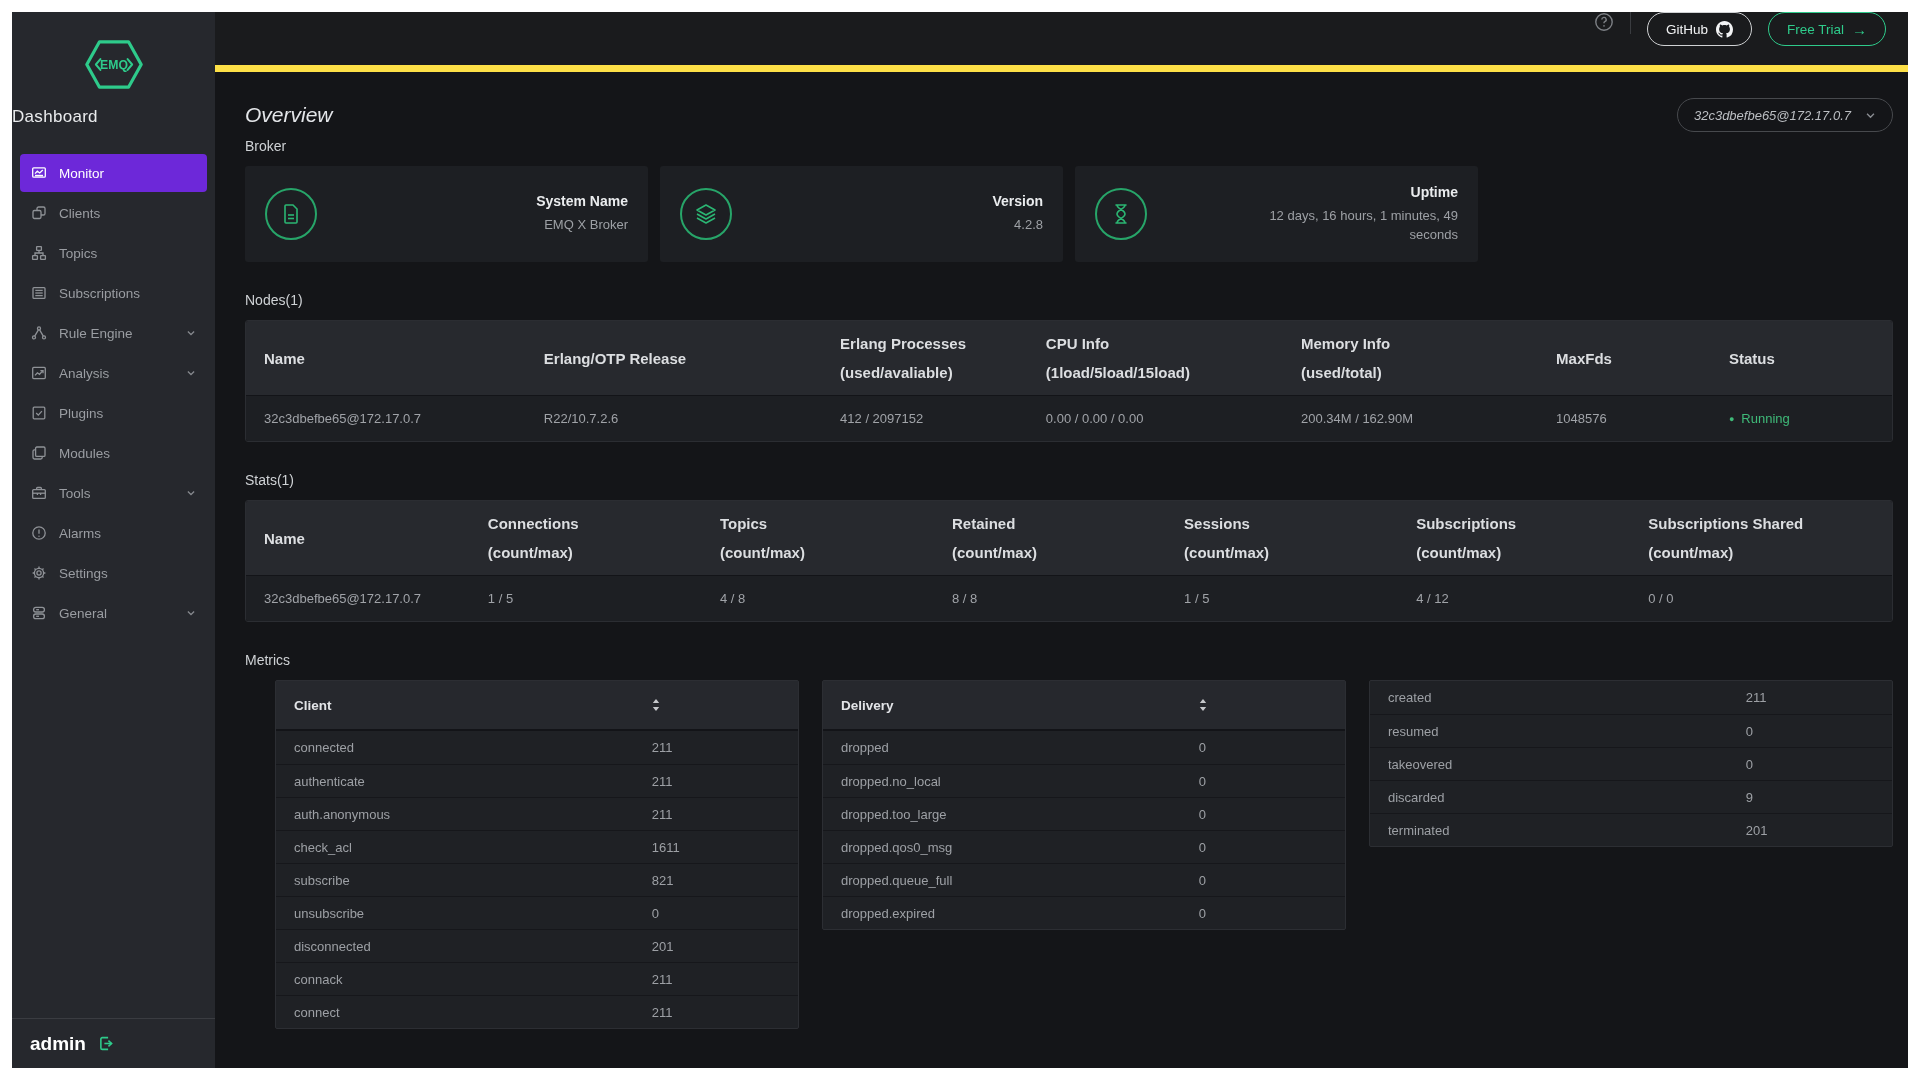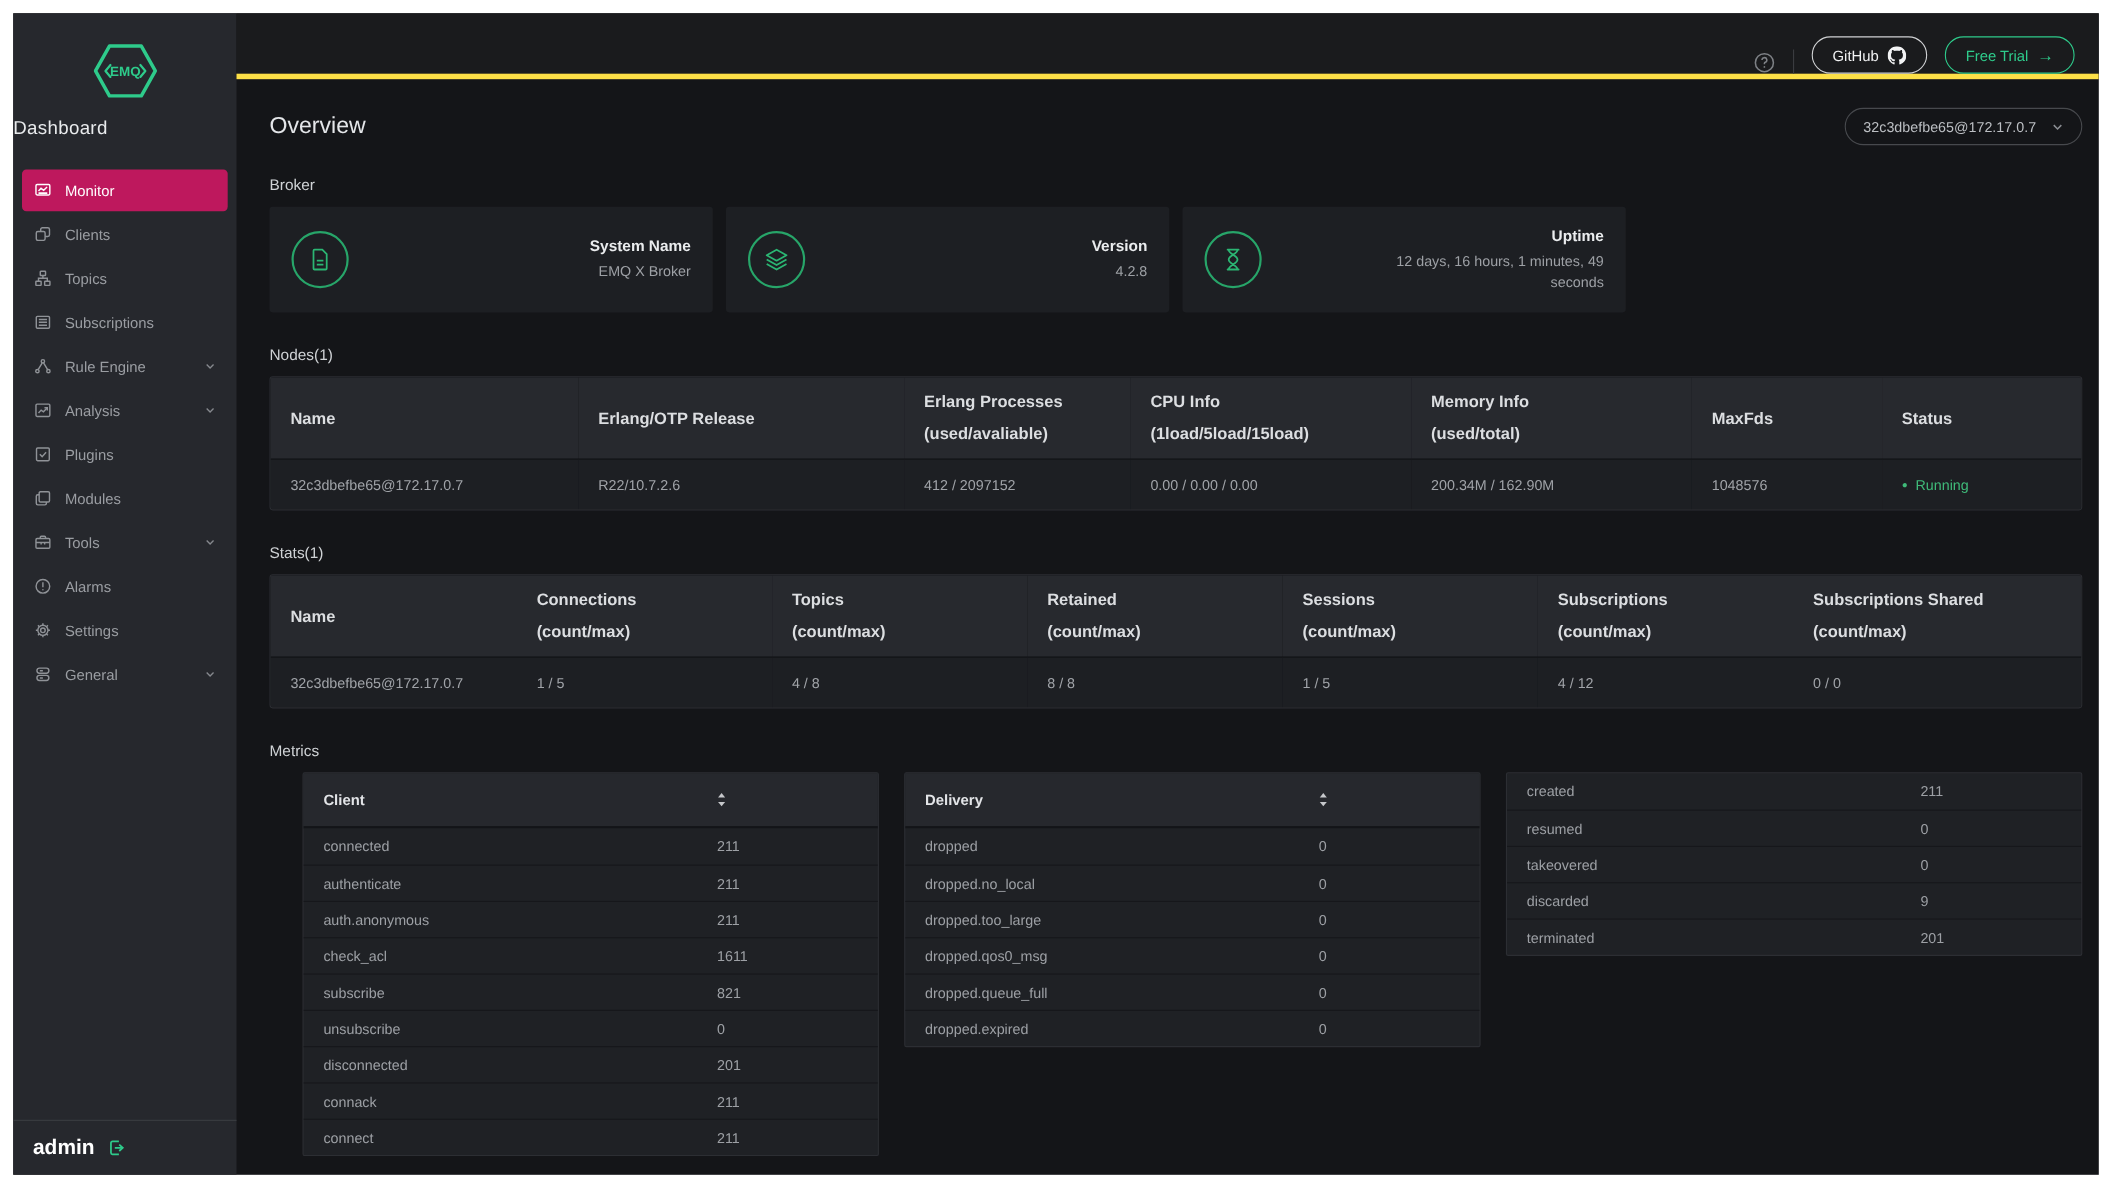--- a/index.html
+++ b/index.html
@@ -7,39 +7,39 @@
   .frame { width:1920px; height:1080px; padding:12px; background:#ffffff; }
   .app { display:flex; width:1896px; height:1056px; overflow:hidden; background:#141518; }
 
   
   .sidebar { width:203px; flex:0 0 203px; background:#26282d; display:flex; flex-direction:column; }
   .logo-wrap { text-align:center; padding-top:26px; }
   .brand-title { color:#e9ebed; font-size:17px; margin:16px 0 26px; font-weight:400; letter-spacing:.3px; }
   .nav { display:flex; flex-direction:column; }
   .nav-item { height:38px; margin:1px 8px; display:flex; align-items:center; gap:12px; padding:0 11px; border-radius:4px; color:#9a9da2; font-size:13.5px; cursor:pointer; }
   .nav-item .nicon { display:flex; width:16px; height:16px; color:#8f9297; }
-  .nav-item.active { background:#be185d; color:#ffffff; }
+  .nav-item.active { background:#6d28d9; color:#ffffff; }
   .nav-item.active .nicon { color:#ffffff; }
   .nav-item .chev { margin-left:auto; display:flex; color:#85888d; }
   .sidebar-bottom { margin-top:auto; border-top:1px solid #3a3c41; height:50px; display:flex; align-items:center; gap:12px; padding:0 18px; }
   .username { color:#ffffff; font-size:19px; font-weight:700; }
   .logout { display:flex; color:#2ecb8b; cursor:pointer; }
 
   
   .main { flex:1; display:flex; flex-direction:column; min-width:0; }
-  .topbar { height:60px; flex:0 0 60px; background:#1a1b1d; display:flex; align-items:flex-end; justify-content:flex-end; gap:16px; padding-right:22px; border-bottom:5px solid #fde047; }
+  .topbar { height:60px; flex:0 0 60px; background:#1a1b1d; display:flex; align-items:flex-start; justify-content:flex-end; gap:16px; padding-right:22px; border-bottom:7px solid #fde047; }
   .help { color:#7d8085; display:flex; cursor:pointer; }
   .vdiv { width:1px; height:22px; background:#3a3c40; }
   .pill { height:34px; border-radius:17px; display:flex; align-items:center; gap:8px; padding:0 18px; font-size:13.5px; cursor:pointer; background:transparent; }
   .pill.github { border:1.5px solid #cfd1d3; color:#f2f3f4; }
   .pill.trial { border:1.5px solid #2ecb8b; color:#2ecb8b; }
   .pill .arrow { font-size:15px; }
 
   .content { flex:1; padding:26px 15px 0 30px; overflow:hidden; }
-  .page-head { display:flex; align-items:center; justify-content:space-between; margin-bottom:28px; }
+  .page-head { display:flex; align-items:center; justify-content:space-between; margin-bottom:6px;font-style:italic; }
   .page-title { color:#e4e6e9; font-size:21px; font-weight:500; }
   .node-select { height:34px; border:1px solid #47494d; border-radius:17px; display:flex; align-items:center; gap:14px; padding:0 16px; color:#bcbfc3; font-size:13px; cursor:pointer; }
   .node-select .chev { display:flex; color:#8a8d92; }
 
   .section-label { color:#cfd2d5; font-size:14px; margin-bottom:12px; }
   .section { margin-bottom:30px; }
 
   
   .cards { display:grid; grid-template-columns:repeat(4,1fr); gap:12px; }
   .card { height:96px; background:#1d1f23; border-radius:3px; display:flex; align-items:center; padding:0 20px; }

